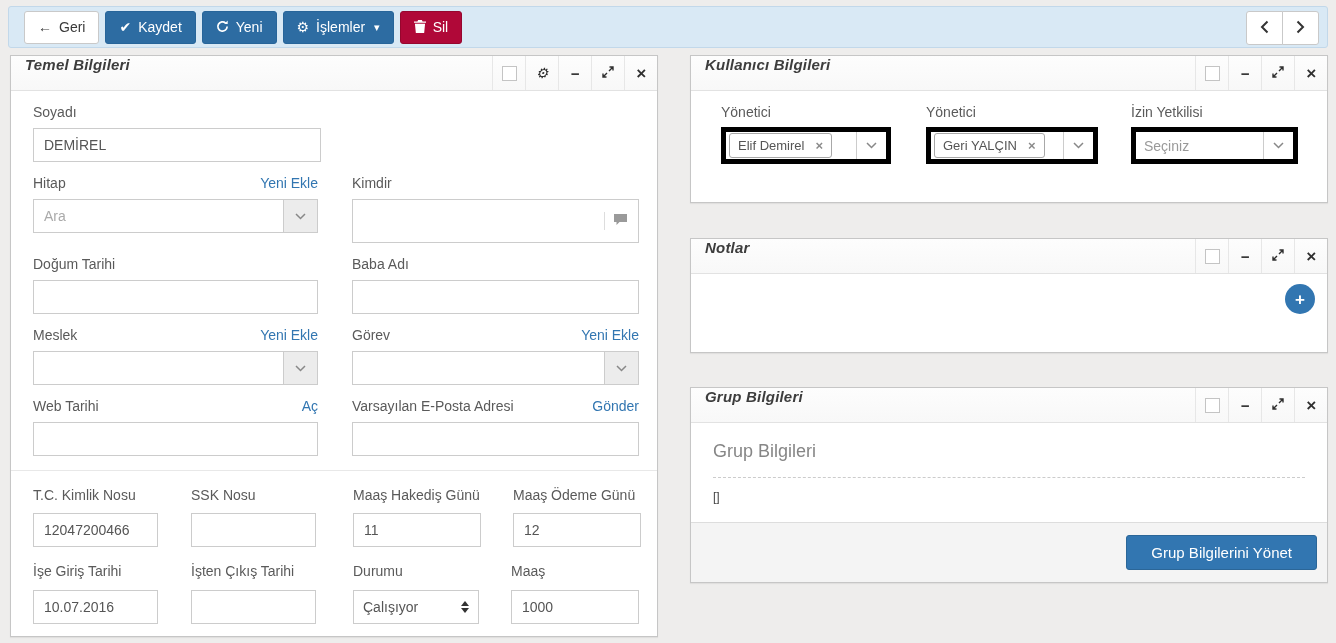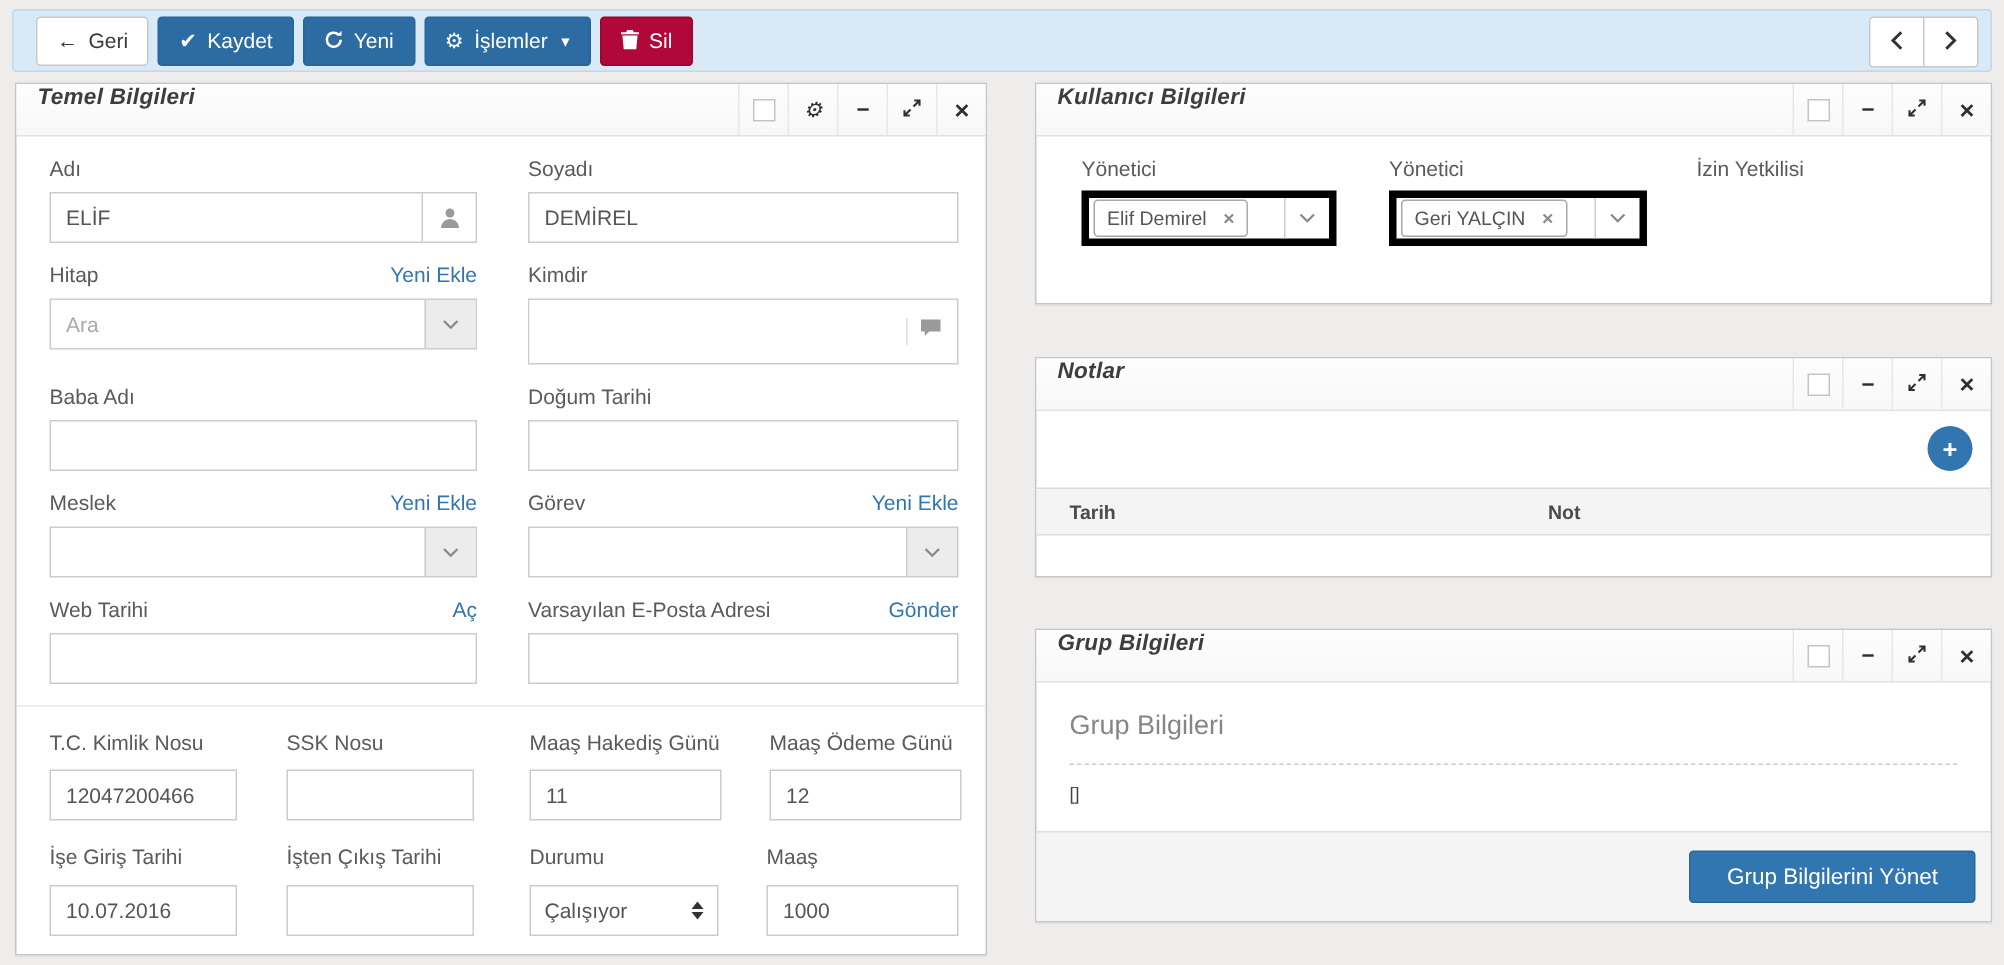--- a/index.html
+++ b/index.html
@@ -213,34 +213,20 @@
               </svg></span>
           </div>
         <div class="hdr-cell hdr-close">
             <span>×</span>
           </div>
       </div>
 
       <div class="form-row">
         <div class="fcol">
           <div class="label-line">
-              <span>Adı</span>
-            </div>
-          <div class="tb">
-            <input value="ELİF" style="">
-            <span class="addon">
-                <svg width="14" height="14" viewBox="0 0 14 14">
-                  <circle cx="7" cy="4" r="3" fill="#9a9a9a"></circle>
-                  <path d="M1 14c0-3.3 2.7-6 6-6s6 2.7 6 6z" fill="#9a9a9a"></path>
-                </svg>
-              </span>
-          </div>
-        </div>
-        <div class="fcol">
-          <div class="label-line">
               <span>Soyadı</span>
             </div>
           <div class="tb">
               <input value="DEMİREL" style="">
             </div>
         </div>
       </div>
 
       <div class="form-row">
         <div class="fcol">
@@ -266,29 +252,29 @@
             <span class="float-ico"><svg width="15" height="13" viewBox="0 0 15 13">
                   <path d="M1 1h13v8H6.5L3.5 12V9H1z" fill="#9a9a9a"></path>
                 </svg></span>
           </div>
         </div>
       </div>
 
       <div class="form-row">
         <div class="fcol">
           <div class="label-line">
+              <span>Doğum Tarihi</span>
+            </div>
+          <div class="tb">
+              <input value="" style="">
+            </div>
+        </div>
+        <div class="fcol">
+          <div class="label-line">
               <span>Baba Adı</span>
-            </div>
-          <div class="tb">
-              <input value="" style="">
-            </div>
-        </div>
-        <div class="fcol">
-          <div class="label-line">
-              <span>Doğum Tarihi</span>
             </div>
           <div class="tb">
               <input value="" style="">
             </div>
         </div>
       </div>
 
       <div class="form-row">
         <div class="fcol">
           <div class="label-line">
@@ -447,20 +433,28 @@
             </span>
             <span class="obox-caret">
                 <svg width="11" height="7" viewBox="0 0 11 7">
                   <path d="M1 1l4.5 4.5L10 1" stroke="#888" stroke-width="1.5" fill="none"></path>
                 </svg>
               </span>
           </div>
         </div>
         <div class="kb-col kw3" style="margin-right:0;">
           <div class="kb-label">İzin Yetkilisi</div>
+          <div class="orange-box">
+            <span class="obox-placeholder">Seçiniz</span>
+            <span class="obox-caret">
+                <svg width="11" height="7" viewBox="0 0 11 7">
+                  <path d="M1 1l4.5 4.5L10 1" stroke="#888" stroke-width="1.5" fill="none"></path>
+                </svg>
+              </span>
+          </div>
         </div>
       </div>
     </div>
 
     <div class="panel mt35">
       <div class="panel-header">
         <div class="panel-title">Notlar</div>
         <div class="hdr-cell">
             <span class="hdr-checkbox"></span>
           </div>
@@ -474,24 +468,20 @@
           </div>
         <div class="hdr-cell hdr-close">
             <span>×</span>
           </div>
       </div>
       <div class="nt-toolbar">
         <button class="add-circle">
             <span>+</span>
           </button>
       </div>
-      <div class="nt-head">
-        <div class="c1">Tarih</div>
-        <div class="c2">Not</div>
-      </div>
       <div class="nt-empty"></div>
     </div>
 
     <div class="panel mt34">
       <div class="panel-header">
         <div class="panel-title">Grup Bilgileri</div>
         <div class="hdr-cell">
             <span class="hdr-checkbox"></span>
           </div>
         <div class="hdr-cell hdr-min">

